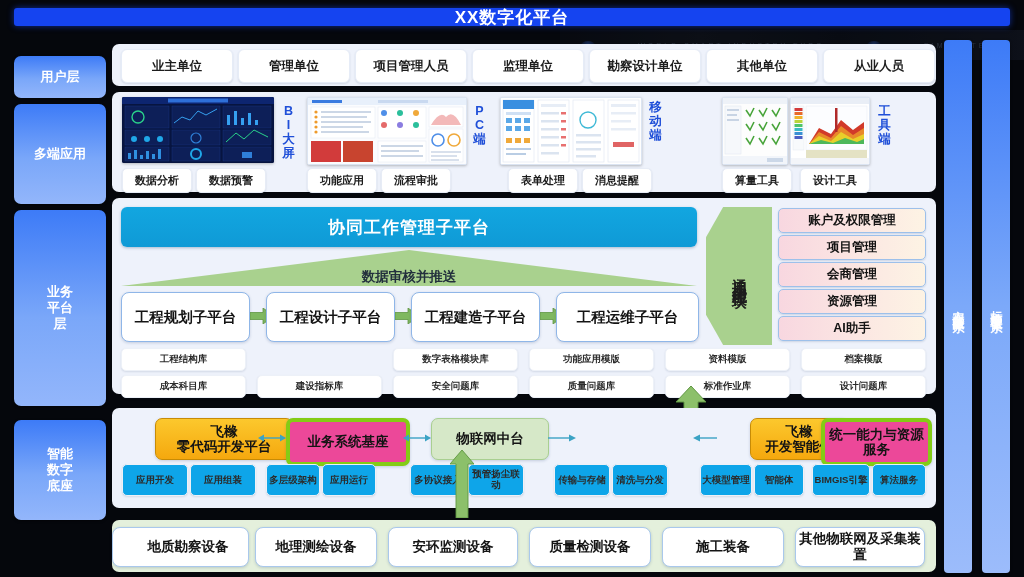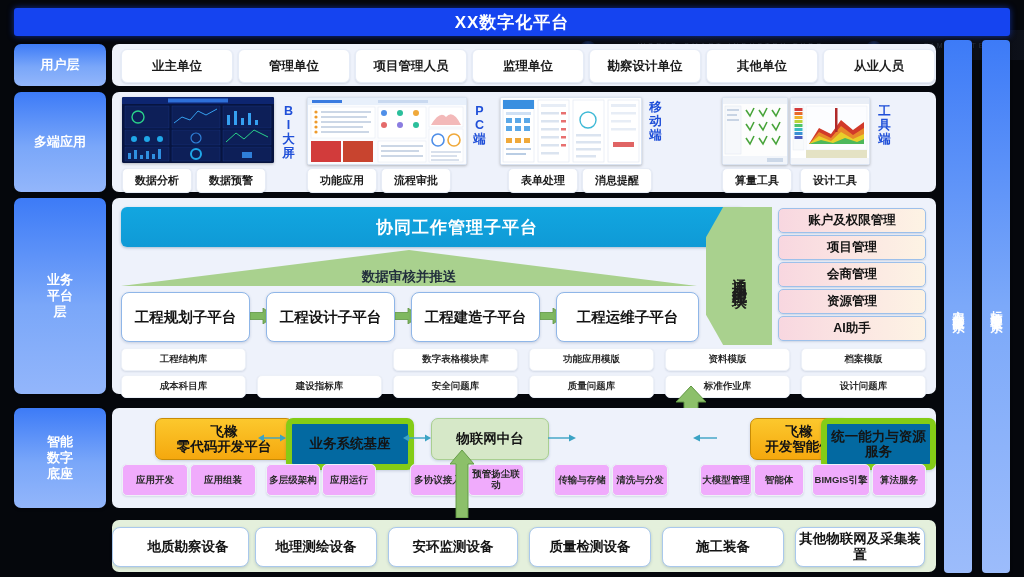--- a/index.html
+++ b/index.html
@@ -14,34 +14,35 @@
   
   .watermark{position:absolute;left:560px;top:30px;width:464px;height:30px;opacity:.55;
     background:linear-gradient(90deg,#0a0d14 0%,#12161f 30%,#0c1018 60%,#141824 100%);
     color:#4a5668;font-size:7px;letter-spacing:3px;display:flex;align-items:center;
     justify-content:space-around;pointer-events:none;}
   .watermark span{white-space:nowrap;}
   .wm-dot{width:14px;height:8px;border-radius:50%;background:radial-gradient(circle,#2b4f9e,#0a1020);}
 
   
   .title-bar{
-    position:absolute;left:14px;top:8px;width:996px;height:28px;
+    position:absolute;left:14px;top:8px;width:996px;height:18px;
     background:#1544f0;border-radius:3px;
     display:flex;align-items:center;justify-content:center;
     color:#fff;font-size:17px;font-weight:bold;letter-spacing:1px;
     box-shadow:0 0 6px rgba(21,68,240,.6);
   }
 
   
   .layer-label{
     position:absolute;left:14px;width:92px;border-radius:7px;
     background:linear-gradient(180deg,#3d7bf7 0%,#7aa7f9 55%,#93b6fb 100%);
     color:#fff;font-size:13px;font-weight:bold;line-height:1.22;
     display:flex;align-items:center;justify-content:center;text-align:center;
     box-shadow:0 1px 3px rgba(0,0,0,.45);
+    margin-top:12px;
   }
 
   
   .panel{position:absolute;left:112px;border-radius:7px;background:#eef2fb;}
   .panel.tint-green{background:#e4f0dc;}
 
   
   .user-chip{position:absolute;height:32px;font-size:12.5px;font-weight:bold;border-radius:6px;
     border:1px solid #e6ecf7;background:#fff;box-shadow:0 1px 2px rgba(20,40,80,.13);
     display:flex;align-items:center;justify-content:center;color:#1d1d1d;}
@@ -76,24 +77,24 @@
     writing-mode:vertical-rl;letter-spacing:3px;}
   .cfbox{position:absolute;height:23px;border-radius:5px;
     background:linear-gradient(90deg,#f8d7e0 0%,#fbe4e2 45%,#fdf3e4 100%);
     border:1px solid #9dc0ea;display:flex;align-items:center;justify-content:center;
     font-size:12.5px;font-weight:bold;color:#141414;box-shadow:0 1px 2px rgba(30,60,110,.16);}
 
   
   .fbox{position:absolute;height:40px;border-radius:7px;display:flex;align-items:center;
     justify-content:center;text-align:center;font-size:13.5px;font-weight:bold;color:#141414;
     line-height:1.12;box-shadow:0 1px 3px rgba(30,60,110,.2);}
-  .fbox.white{background:#0369a1;border:6px solid #84cc16;}
+  .fbox.white{background:#ec4899;border:4px solid #84cc16;}
   .fbox.green{background:#d6e8c8;border:1px solid #a9cf91;}
   .fbox.gold{background:linear-gradient(180deg,#fcc82d 0%,#f5a80e 100%);border:1px solid #c78b06;margin-left:33px;}
-  .fsub{position:absolute;height:30px;border-radius:5px;background:#f0abfc;border:1px solid #eef1f7;
+  .fsub{position:absolute;height:30px;border-radius:5px;background:#0ea5e9;border:1px solid #eef1f7;
     box-shadow:0 1px 2px rgba(20,40,80,.12);display:flex;align-items:center;justify-content:center;
     text-align:center;font-size:9.5px;font-weight:bold;color:#2b2b2b;line-height:1.15;}
   .conn{position:absolute;height:14px;}
 
   
   .sbox{position:absolute;height:38px;border-radius:8px;background:#fff;border:1px solid #a9c8ec;
     display:flex;align-items:center;justify-content:center;text-align:center;
     font-size:13.5px;font-weight:bold;color:#141414;line-height:1.15;
     box-shadow:0 1px 3px rgba(30,60,110,.2);}
 
@@ -349,21 +350,21 @@
       <rect x="0" y="60" width="78" height="6" fill="#f3f5f9"></rect>
     </svg>
   </div>
   <div class="term-label" style="left:872px;top:104px;width:26px;">工<br>具<br>端</div>
   <div class="app-chip" style="left:722px;top:168px;width:68px;">算量工具</div>
   <div class="app-chip" style="left:800px;top:168px;width:68px;">设计工具</div>
 
   <div class="layer-label" style="top:198px;height:196px;">业务<br>平台<br>层</div>
   <div class="panel" style="top:198px;width:824px;height:196px;"></div>
 
-  <div class="collab-bar" style="left:121px;top:207px;width:576px;height:40px;padding-left:48px;">协同工作管理子平台</div>
+  <div class="collab-bar" style="left:121px;top:207px;width:576px;height:40px;">协同工作管理子平台</div>
 
   <div class="tri-banner" style="left:121px;top:250px;width:576px;height:38px;">
     <svg width="576" height="38" viewBox="0 0 576 38" preserveAspectRatio="none">
       <polygon points="288,0 576,36 0,36" fill="#a9d18e"></polygon>
     </svg>
     <div class="tri-text">数据审核并推送</div>
   </div>
 
   <div class="subplat" style="left:121px;top:292px;width:127px;">工程规划子平台</div>
   <div class="garrow" style="left:250px;top:308px;">

